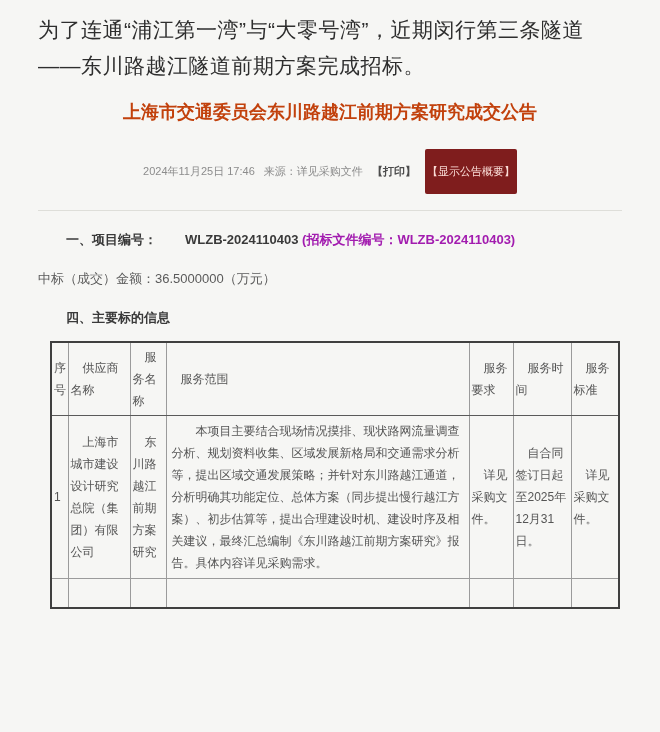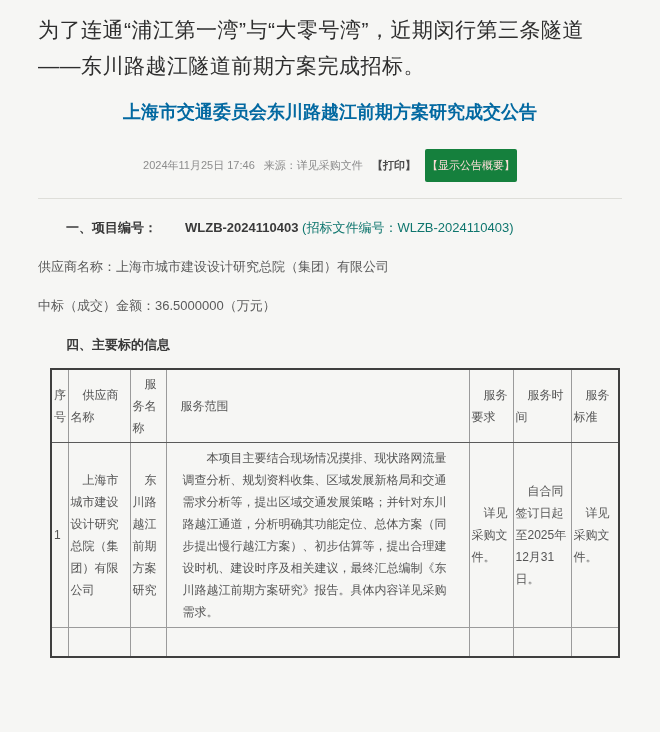--- a/index.html
+++ b/index.html
@@ -16,59 +16,59 @@
     line-height: 36px;
     color: #2e2e2e;
     letter-spacing: 0.5px;
     margin-bottom: 16px;
   }
 
   .doc-title {
     font-size: 18px;
     line-height: 25px;
     font-weight: bold;
-    color: #0369a1;
+    color: #c2410c;
     text-align: center;
     margin-bottom: 24px;
   }
 
   .meta {
     font-size: 11px;
     line-height: 15px;
     color: #8c8c8c;
     text-align: center;
     margin-bottom: 16px;
     white-space: nowrap;
   }
   .meta .sep { display: inline-block; width: 6px; }
   .meta .print { color: #4c4c4c; cursor: pointer; font-weight: bold; }
   .summary-badge {
     display: inline-block;
-    background: #15803d;
+    background: #7f1d1d;
     color: #fadcd6;
-    padding: 9px 2px;
+    padding: 15px 2px;
     border-radius: 2px;
     cursor: pointer;
   }
 
   .divider { border: none; border-top: 1px solid #deded9; }
 
   .sections { padding-top: 20px; }
   .line {
     font-size: 13px;
     line-height: 18px;
     margin-bottom: 21px;
     color: #5a5a5a;
   }
   .line .lbl-bold, .line .val-bold {
     font-weight: bold;
     color: #3a3a3a;
     margin-left: 28px;
   }
-  .line .note { color: #0f766e; font-weight: normal; margin-top: 40px; }
+  .line .note { color: #a21caf; font-weight: bold; margin-top: 40px; }
   .line.tight { margin-bottom: 14px; }
 
   table.subject-table {
     border-collapse: collapse;
     table-layout: fixed;
     width: 568px;
     margin-left: 12px;
     background: transparent;
     font-size: 12px;
     color: #555;
@@ -80,21 +80,21 @@
     padding: 3px 2px;
     line-height: 22px;
     font-weight: normal;
     text-align: left;
     word-break: break-all;
     overflow: hidden;
   }
   .subject-table thead th { border-bottom-color: #5a5a5a; height: 52px; }
   .subject-table .indent1 { text-indent: 1em; }
   .subject-table .indent2 { text-indent: 2em; }
-  .subject-table td.scope-cell { padding: 4px 16px; }
+  .subject-table td.scope-cell { padding: 4px 5px; }
   .subject-table tr.empty-row td { height: 29px; }
   .col-idx  { width: 17px; }
   .col-sup  { width: 62px; }
   .col-svc  { width: 36px; }
   .col-scope{ width: 303px; }
   .col-req  { width: 44px; }
   .col-time { width: 58px; }
   .col-std  { width: 48px; }
 </style>
 </head>
@@ -117,23 +117,20 @@
 
   <div class="sections">
 
     <div class="line">
       <span class="lbl-bold">一、项目编号：</span><span class="val-bold">WLZB-2024110403</span>
       <span class="note">(招标文件编号：WLZB-2024110403)</span>
     </div>
 
 
 
-    <div class="line">
-      <span>供应商名称：</span><span>上海市城市建设设计研究总院（集团）有限公司</span>
-    </div>
 
 
     <div class="line">
       <span>中标（成交）金额：</span><span>36.5000000（万元）</span>
     </div>
 
     <div class="line tight">
       <span class="lbl-bold">四、主要标的信息</span>
     </div>
 

